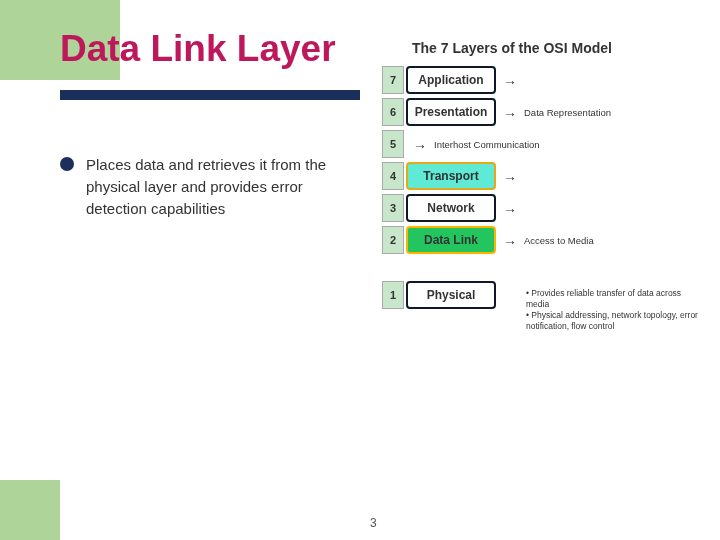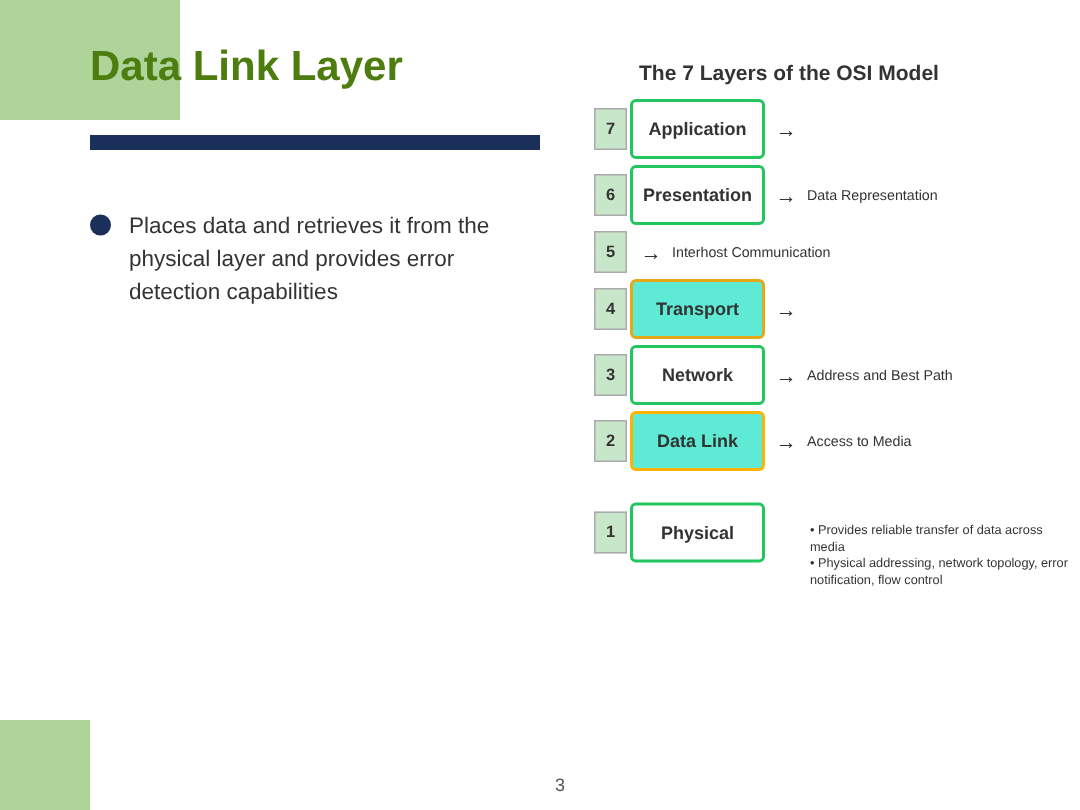--- a/index.html
+++ b/index.html
@@ -27,37 +27,37 @@
       background: #8dc26f;
       opacity: 0.7;
     }
 
     
     .title-area {
       position: absolute;
       top: 28px; left: 60px;
     }
     .title-text {
-      font-size: 28px;
-      font-weight: bold;
-      color: #4d7c0f;
+      font-size: 37px;
+      font-weight: bold;
+      color: #be185d;
     }
 
     
     .navy-bar {
       position: absolute;
       top: 90px; left: 60px;
       width: 300px; height: 10px;
       background: #1a2f5a;
     }
 
     
     .content-area {
       position: absolute;
-      top: 120px; left: 60px;
+      top: 134px; left: 60px;
       width: 290px;
     }
     .bullet-item {
       display: flex;
       align-items: flex-start;
       margin-top: 20px;
     }
     .bullet-dot {
       width: 14px;
       height: 14px;
@@ -79,21 +79,21 @@
       bottom: 10px;
       left: 370px;
       font-size: 12px;
       color: #555;
     }
 
     
     .osi-diagram {
       position: absolute;
       top: 40px;
-      right: 4px;
+      right: 18px;
       width: 360px;
       padding-left: 40px;
     }
 
     .osi-title {
       font-size: 14px;
       font-weight: bold;
       color: #333;
       text-align: left;
       margin-bottom: 10px;
@@ -116,35 +116,35 @@
       justify-content: center;
       font-size: 11px;
       font-weight: bold;
       color: #333;
       flex-shrink: 0;
       margin-right: 2px;
     }
 
     .layer-name-box {
       width: 90px;
-      height: 40px;
-      border: 2px solid #22c55e;
+      height: 28px;
+      border: 2px solid #0f172a;
       border-radius: 4px;
       display: flex;
       align-items: center;
       justify-content: center;
       font-size: 12px;
       font-weight: bold;
       color: #333;
       flex-shrink: 0;
       background: #fff;
     }
 
     .layer-name-box.highlighted {
-      background: #5eead4;
+      background: #22c55e;
       border-color: #ffb300;
     }
 
     .arrow-right {
       width: 22px;
       flex-shrink: 0;
       display: flex;
       align-items: center;
       justify-content: center;
       font-size: 14px;
@@ -220,21 +220,20 @@
   <div class="osi-row">
     <div class="layer-num">4</div>
     <div class="layer-name-box" style="background:#5eead4; border-color:#e6a817;">Transport</div>
     <div class="arrow-right">→</div>
   </div>
 
   <div class="osi-row">
     <div class="layer-num">3</div>
     <div class="layer-name-box">Network</div>
     <div class="arrow-right">→</div>
-    <div class="layer-desc">Address and Best Path</div>
   </div>
 
   <div class="osi-row">
     <div class="layer-num">2</div>
     <div class="layer-name-box highlighted">Data Link</div>
     <div class="arrow-right">→</div>
     <div class="layer-desc">Access to Media</div>
   </div>
 
   <div class="osi-row">

